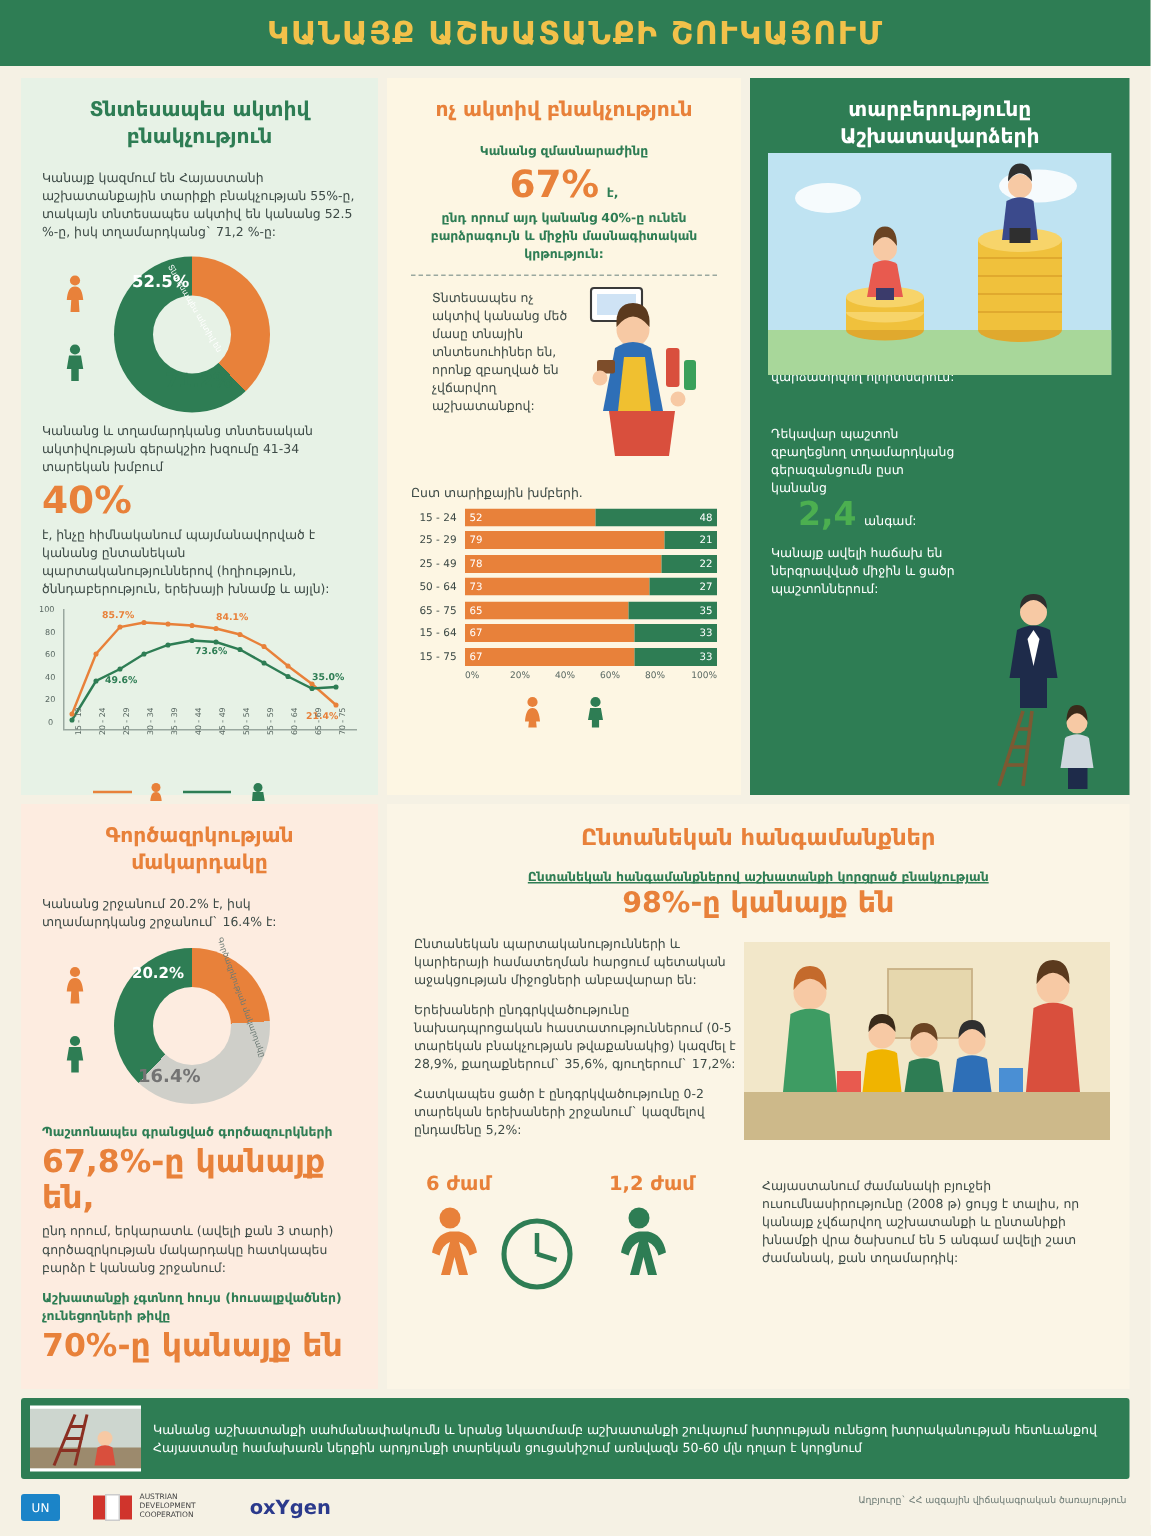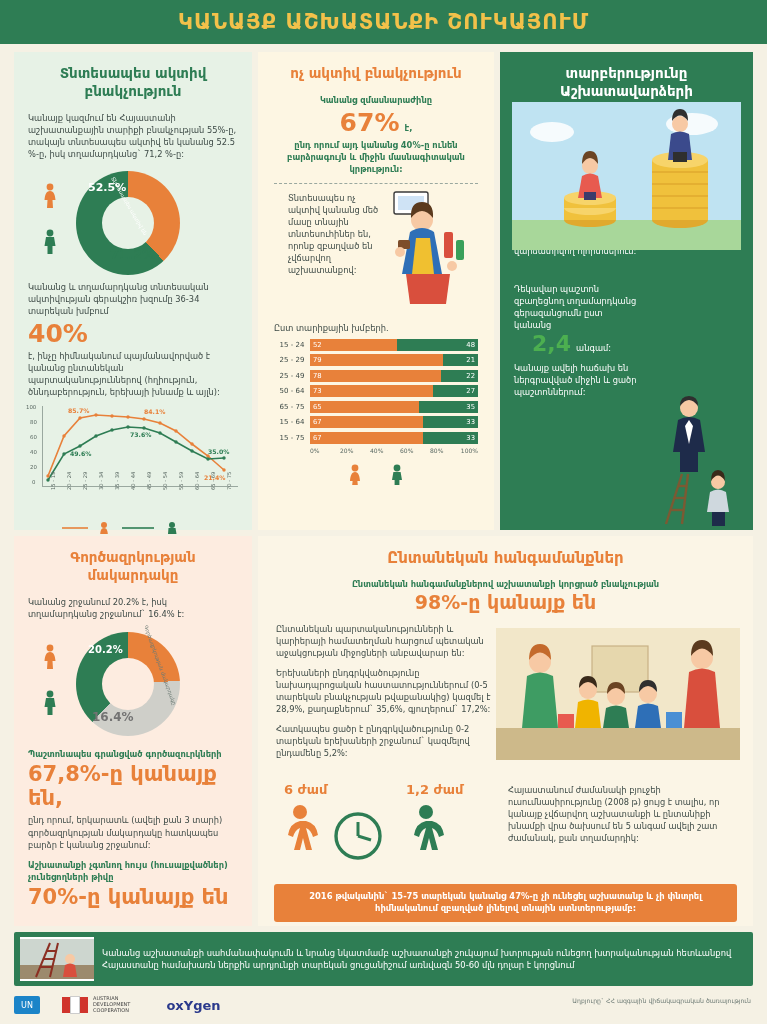--- a/index.html
+++ b/index.html
@@ -105,21 +105,21 @@
       <div style="position:absolute;left:62px;top:4px;width:104px;height:104px;border-radius:50%;
                   background:conic-gradient(#e8813a 0 38%, #2e7d54 38% 100%);">
         <div style="position:absolute;left:26px;top:26px;width:52px;height:52px;border-radius:50%;background:#e7f2e6;"></div>
       </div>
 
       <div style="position:absolute;left:74px;top:14px;color:#ffffff;font-size:11px;font-weight:bold;">52.5%</div>
       <div style="position:absolute;left:96px;top:80px;color:#2e7d54;font-size:13px;font-weight:bold;">71.2%</div>
       <div style="position:absolute;left:82px;top:36px;font-size:5.3px;color:#ffffff;transform:rotate(60deg);white-space:nowrap;">Տնտեսապես ակտիվ են</div>
     </div>
 
-    <div class="body-txt" style="margin:2px 14px 0 14px;">Կանանց և տղամարդկանց տնտեսական ակտիվության գերակշիռ խզումը 36-34 տարեկան խմբում</div>
+    <div class="body-txt" style="margin:2px 14px 0 14px;">Կանանց և տղամարդկանց տնտեսական ակտիվության գերակշիռ խզումը 41-34 տարեկան խմբում</div>
     <div class="big-orange" style="margin:2px 14px 0 14px;">40%</div>
     <div class="body-txt" style="margin:2px 14px 0 14px;">է, ինչը հիմնականում պայմանավորված է կանանց ընտանեկան պարտականություններով (հղիություն, ծննդաբերություն, երեխայի խնամք և այլն):</div>
 
     <div class="linechart" style="left:0;top:0;margin:6px 10px 0 12px;height:130px;">
 
       <div class="lc-lbl" style="left:0px;top:0px;">100</div>
       <div class="lc-lbl" style="left:4px;top:15px;">80</div>
       <div class="lc-lbl" style="left:4px;top:30px;">60</div>
       <div class="lc-lbl" style="left:4px;top:45px;">40</div>
       <div class="lc-lbl" style="left:4px;top:60px;">20</div>
@@ -427,21 +427,21 @@
     <div class="body-txt bold teal" style="margin:6px 14px 0 14px;">Պաշտոնապես գրանցված գործազուրկների</div>
     <div class="big-orange" style="margin:2px 14px 0 14px;font-size:21px;">67,8%-ը կանայք են,</div>
     <div class="body-txt" style="margin:4px 14px 0 14px;">ընդ որում, երկարատև (ավելի քան 3 տարի) գործազրկության մակարդակը հատկապես բարձր է կանանց շրջանում:</div>
     <div class="body-txt bold teal" style="margin:8px 14px 0 14px;">Աշխատանքի չգտնող հույս (հուսալքվածներ) չունեցողների թիվը</div>
     <div class="big-orange" style="margin:2px 14px 0 14px;font-size:21px;">70%-ը կանայք են</div>
   </div>
 
   <div class="panel p-cream2" style="left:258px;top:536px;width:495px;height:390px;">
     <div class="ttl cream" style="margin:12px 14px 0 14px;font-size:15px;">Ընտանեկան հանգամանքներ</div>
 
-    <div class="body-txt bold teal" style="margin:10px 40px 0 40px;text-align:center;">Ընտանեկան հանգամանքներով աշխատանքի կորցրած բնակչության</div>
+    <div class="body-txt bold teal" style="margin:10px 40px 0 40px;text-align:center;text-decoration:underline;">Ընտանեկան հանգամանքներով աշխատանքի կորցրած բնակչության</div>
     <div class="big-orange" style="text-align:center;margin-top:1px;font-size:19px;">98%-ը կանայք են</div>
 
     <div class="illus" style="left:238px;top:92px;width:244px;height:132px;">
       <svg width="244" height="132" viewBox="0 0 244 132">
         <rect x="0" y="0" width="244" height="132" fill="#f2e7c9"></rect>
         <rect x="0" y="100" width="244" height="32" fill="#cdb98a"></rect>
         <rect x="96" y="18" width="56" height="46" fill="#e6d7ad" stroke="#c8b185" stroke-width="1.2"></rect>
 
         <g>
             <circle cx="44" cy="34" r="11" fill="#f7c9a4"></circle>
@@ -495,23 +495,20 @@
 
         <g fill="#2e7d54">
           <circle cx="150" cy="10" r="7"></circle>
           <path d="M150 19 q-10 2 -12 14 l5 2 q2 -7 7 -9 l-6 22 l6 0 l3 -12 l3 12 l6 0 l-6 -22 q5 2 7 9 l5 -2 q-2 -12 -12 -14Z"></path>
         </g>
       </svg>
     </div>
 
     <div class="body-txt" style="position:absolute;left:250px;top:248px;width:228px;">Հայաստանում ժամանակի բյուջեի ուսումնասիրությունը (2008 թ) ցույց է տալիս, որ կանայք չվճարվող աշխատանքի և ընտանիքի խնամքի վրա ծախսում են 5 անգամ ավելի շատ ժամանակ, քան տղամարդիկ:</div>
 
-    <div style="position:absolute;left:16px;top:348px;width:463px;height:38px;background:#e8813a;border-radius:3px;display:flex;align-items:center;justify-content:center;">
-      <div style="color:#ffffff;font-size:8.4px;font-weight:bold;text-align:center;line-height:1.4;padding:0 12px;">2016 թվականին` 15-75 տարեկան կանանց 47%-ը չի ունեցել աշխատանք և չի փնտրել  հիմնականում զբաղված լինելով տնային ստնտերությամբ:</div>
-    </div>
   </div>
 
   <div class="footer">
     <div style="width:82px;height:44px;margin-left:6px;background:#ffffff;display:flex;align-items:center;justify-content:center;">
       <svg width="74" height="40" viewBox="0 0 74 40">
         <rect x="0" y="0" width="74" height="40" fill="#cdd6cf"></rect>
         <rect x="0" y="26" width="74" height="14" fill="#9c8a6d"></rect>
         <g stroke="#8b2f22" stroke-width="2" fill="none">
           <line x1="16" y1="38" x2="30" y2="4"></line>
             <line x1="30" y1="38" x2="38" y2="4"></line>

